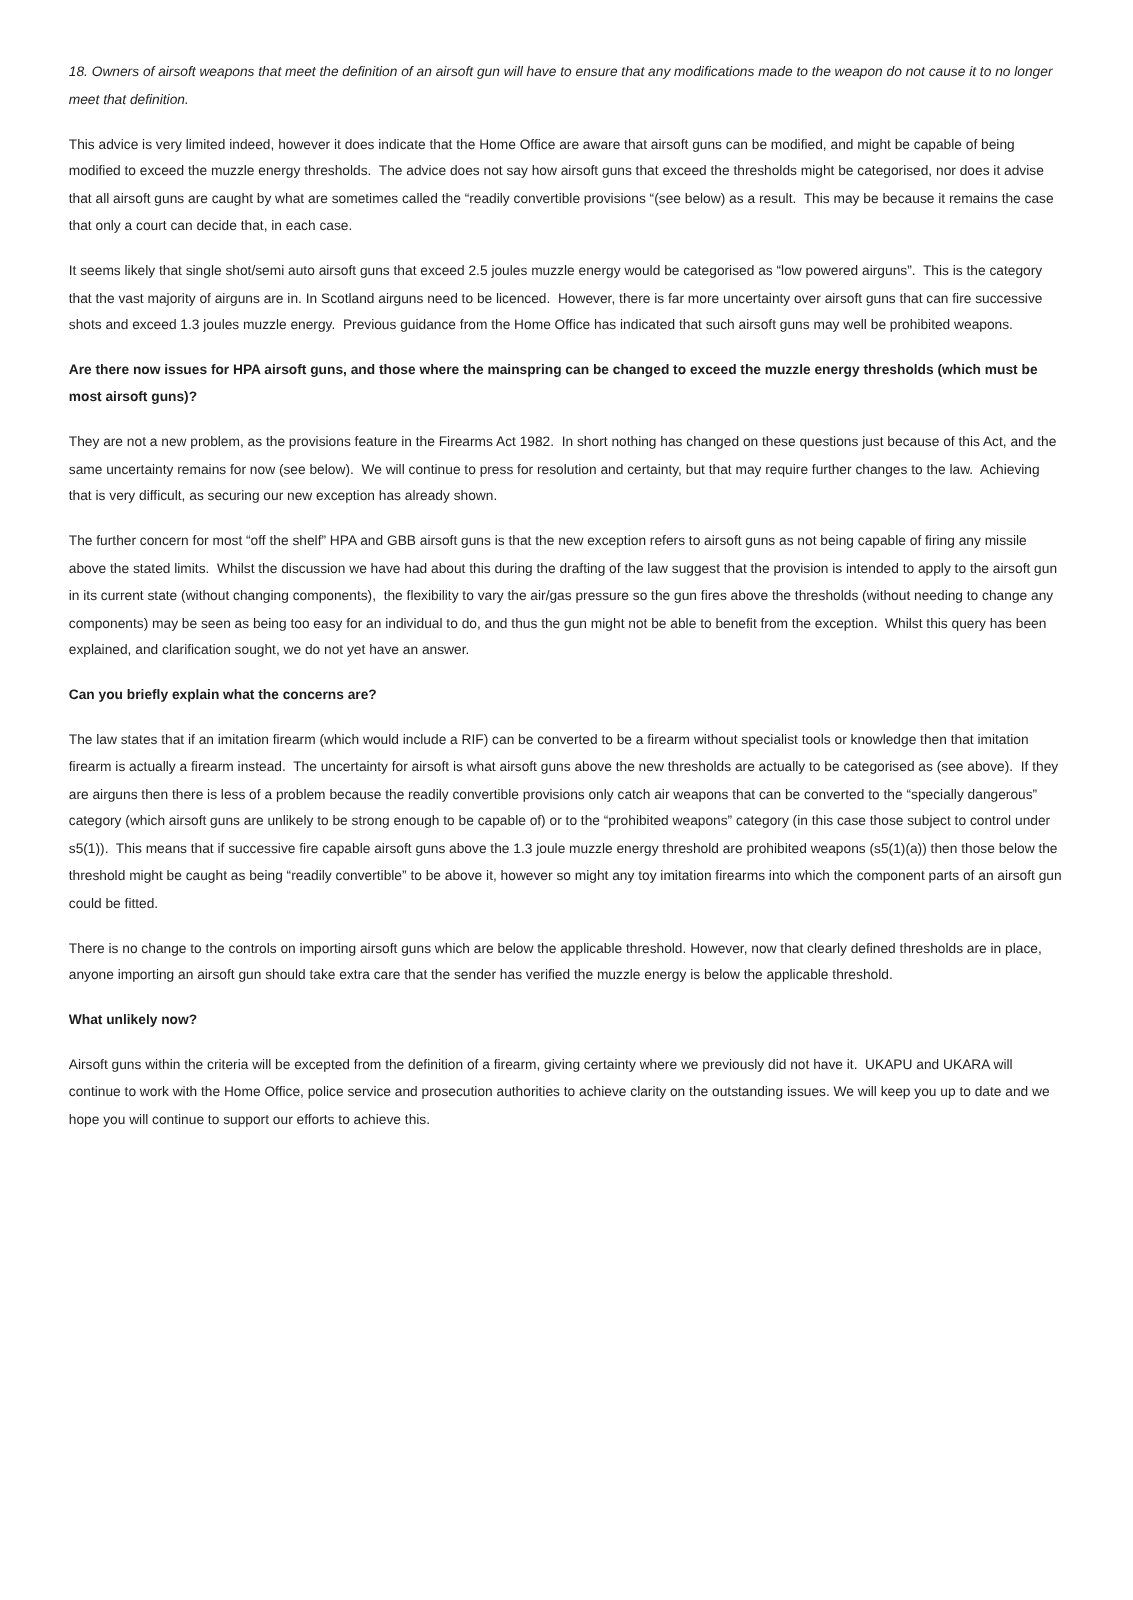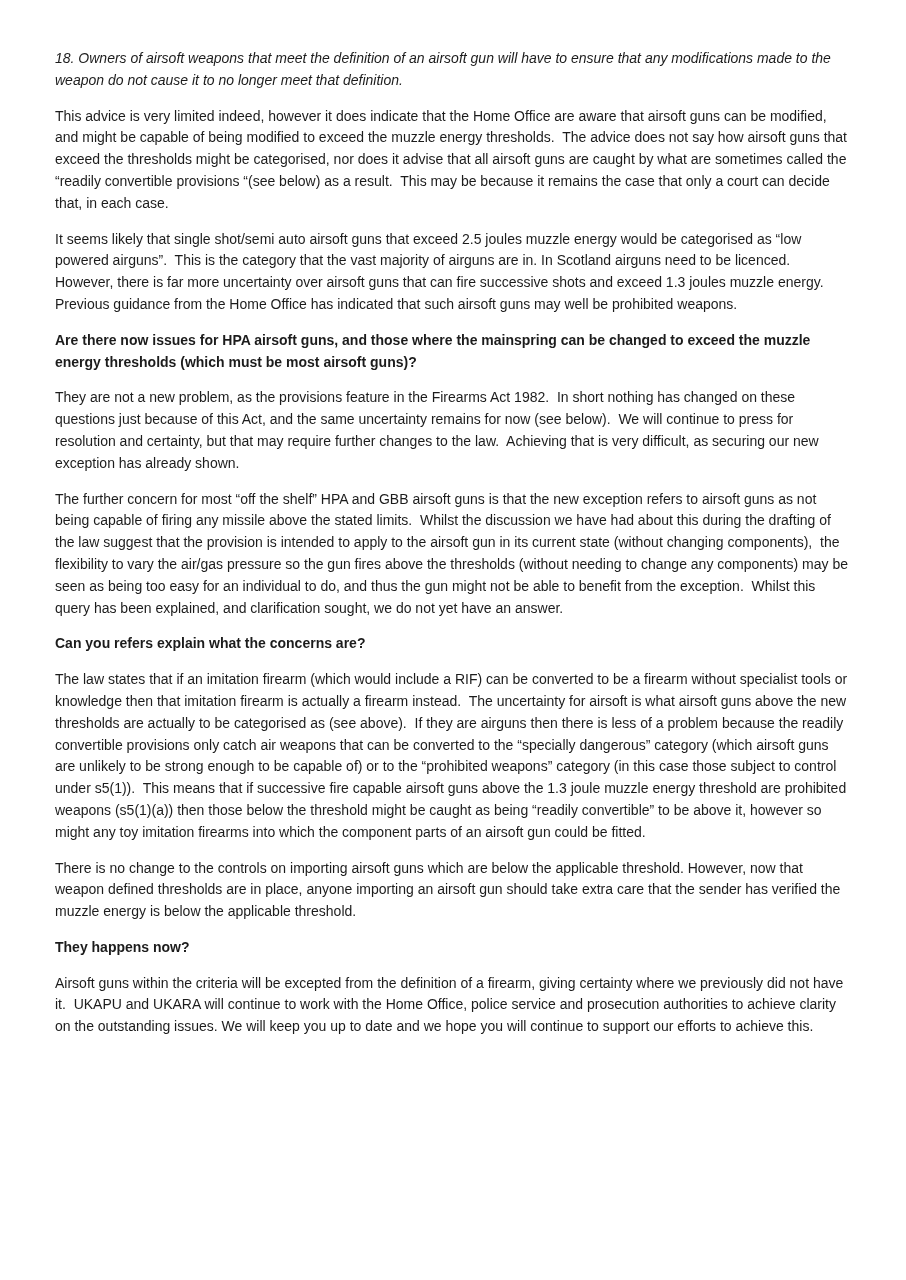--- a/index.html
+++ b/index.html
@@ -16,21 +16,21 @@
     font-family: "Liberation Sans", "DejaVu Sans", sans-serif;
   }
   .doc-body {
     position: absolute;
     left: 55px;
     top: 48px;
     width: 797px;
     color: #1c1c1c;
   }
   .para {
-    font-size: 14px;
+    font-size: 11px;
     line-height: 21.8px;
     margin: 0 0 14px 0;
     white-space: pre-wrap;
     text-align: left;
   }
   .para.italic-note {
     font-style: italic;
   }
   .para.heading {
     font-weight: bold;
@@ -40,19 +40,19 @@
 <body>
 
 <div class="page">
   <div class="doc-body">
     <p class="para italic-note">18. Owners of airsoft weapons that meet the definition of an airsoft gun will have to ensure that any modifications made to the weapon do not cause it to no longer meet that definition.</p>
     <p class="para">This advice is very limited indeed, however it does indicate that the Home Office are aware that airsoft guns can be modified, and might be capable of being modified to exceed the muzzle energy thresholds.  The advice does not say how airsoft guns that exceed the thresholds might be categorised, nor does it advise that all airsoft guns are caught by what are sometimes called the “readily convertible provisions “(see below) as a result.  This may be because it remains the case that only a court can decide that, in each case.</p>
     <p class="para">It seems likely that single shot/semi auto airsoft guns that exceed 2.5 joules muzzle energy would be categorised as “low powered airguns”.  This is the category that the vast majority of airguns are in. In Scotland airguns need to be licenced.  However, there is far more uncertainty over airsoft guns that can fire successive shots and exceed 1.3 joules muzzle energy.  Previous guidance from the Home Office has indicated that such airsoft guns may well be prohibited weapons.</p>
     <p class="para heading">Are there now issues for HPA airsoft guns, and those where the mainspring can be changed to exceed the muzzle energy thresholds (which must be most airsoft guns)?</p>
     <p class="para">They are not a new problem, as the provisions feature in the Firearms Act 1982.  In short nothing has changed on these questions just because of this Act, and the same uncertainty remains for now (see below).  We will continue to press for resolution and certainty, but that may require further changes to the law.  Achieving that is very difficult, as securing our new exception has already shown.</p>
     <p class="para">The further concern for most “off the shelf” HPA and GBB airsoft guns is that the new exception refers to airsoft guns as not being capable of firing any missile above the stated limits.  Whilst the discussion we have had about this during the drafting of the law suggest that the provision is intended to apply to the airsoft gun in its current state (without changing components),  the flexibility to vary the air/gas pressure so the gun fires above the thresholds (without needing to change any components) may be seen as being too easy for an individual to do, and thus the gun might not be able to benefit from the exception.  Whilst this query has been explained, and clarification sought, we do not yet have an answer.</p>
-    <p class="para heading">Can you refers explain what the concerns are?</p>
+    <p class="para heading">Can you briefly explain what the concerns are?</p>
     <p class="para">The law states that if an imitation firearm (which would include a RIF) can be converted to be a firearm without specialist tools or knowledge then that imitation firearm is actually a firearm instead.  The uncertainty for airsoft is what airsoft guns above the new thresholds are actually to be categorised as (see above).  If they are airguns then there is less of a problem because the readily convertible provisions only catch air weapons that can be converted to the “specially dangerous” category (which airsoft guns are unlikely to be strong enough to be capable of) or to the “prohibited weapons” category (in this case those subject to control under s5(1)).  This means that if successive fire capable airsoft guns above the 1.3 joule muzzle energy threshold are prohibited weapons (s5(1)(a)) then those below the threshold might be caught as being “readily convertible” to be above it, however so might any toy imitation firearms into which the component parts of an airsoft gun could be fitted.</p>
-    <p class="para">There is no change to the controls on importing airsoft guns which are below the applicable threshold. However, now that weapon defined thresholds are in place, anyone importing an airsoft gun should take extra care that the sender has verified the muzzle energy is below the applicable threshold.</p>
-    <p class="para heading">They happens now?</p>
+    <p class="para">There is no change to the controls on importing airsoft guns which are below the applicable threshold. However, now that clearly defined thresholds are in place, anyone importing an airsoft gun should take extra care that the sender has verified the muzzle energy is below the applicable threshold.</p>
+    <p class="para heading">What unlikely now?</p>
     <p class="para">Airsoft guns within the criteria will be excepted from the definition of a firearm, giving certainty where we previously did not have it.  UKAPU and UKARA will continue to work with the Home Office, police service and prosecution authorities to achieve clarity on the outstanding issues. We will keep you up to date and we hope you will continue to support our efforts to achieve this.</p>
   </div>
 </div>
 
 </body></html>

